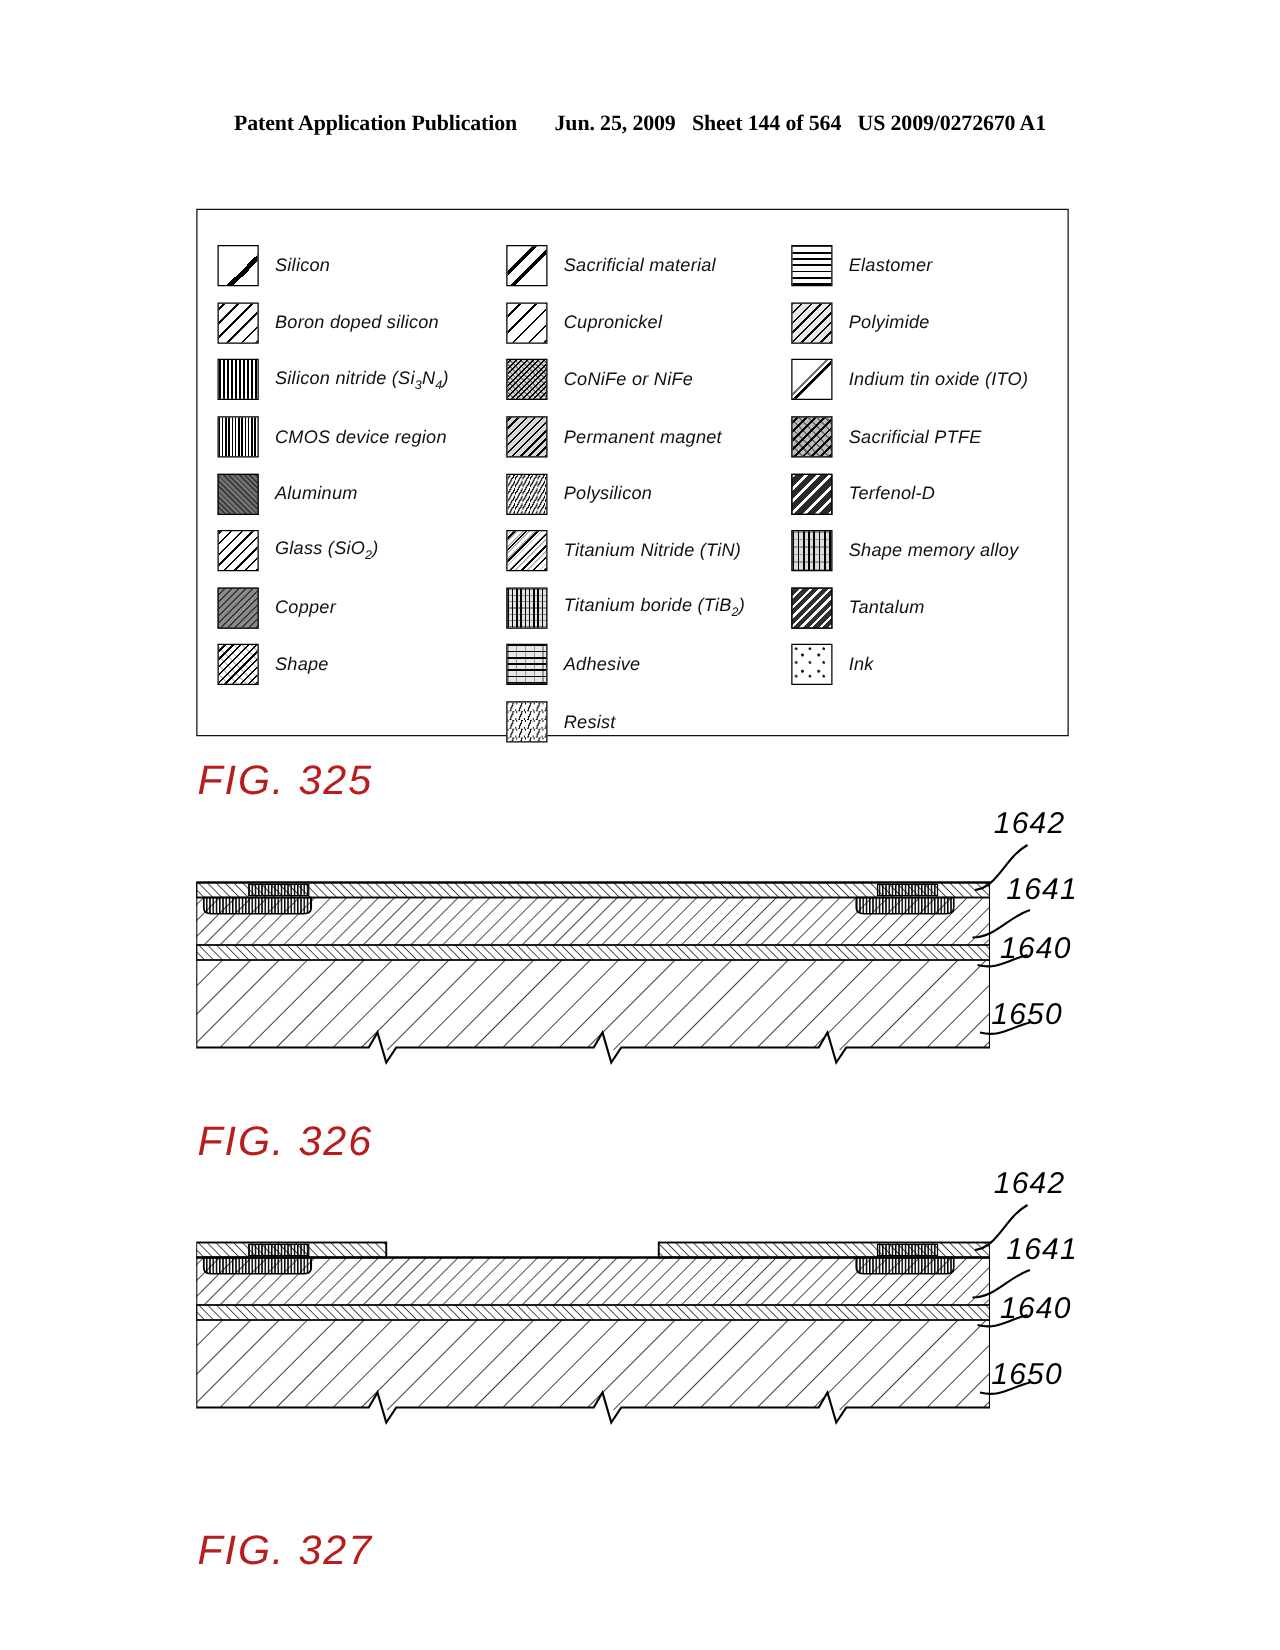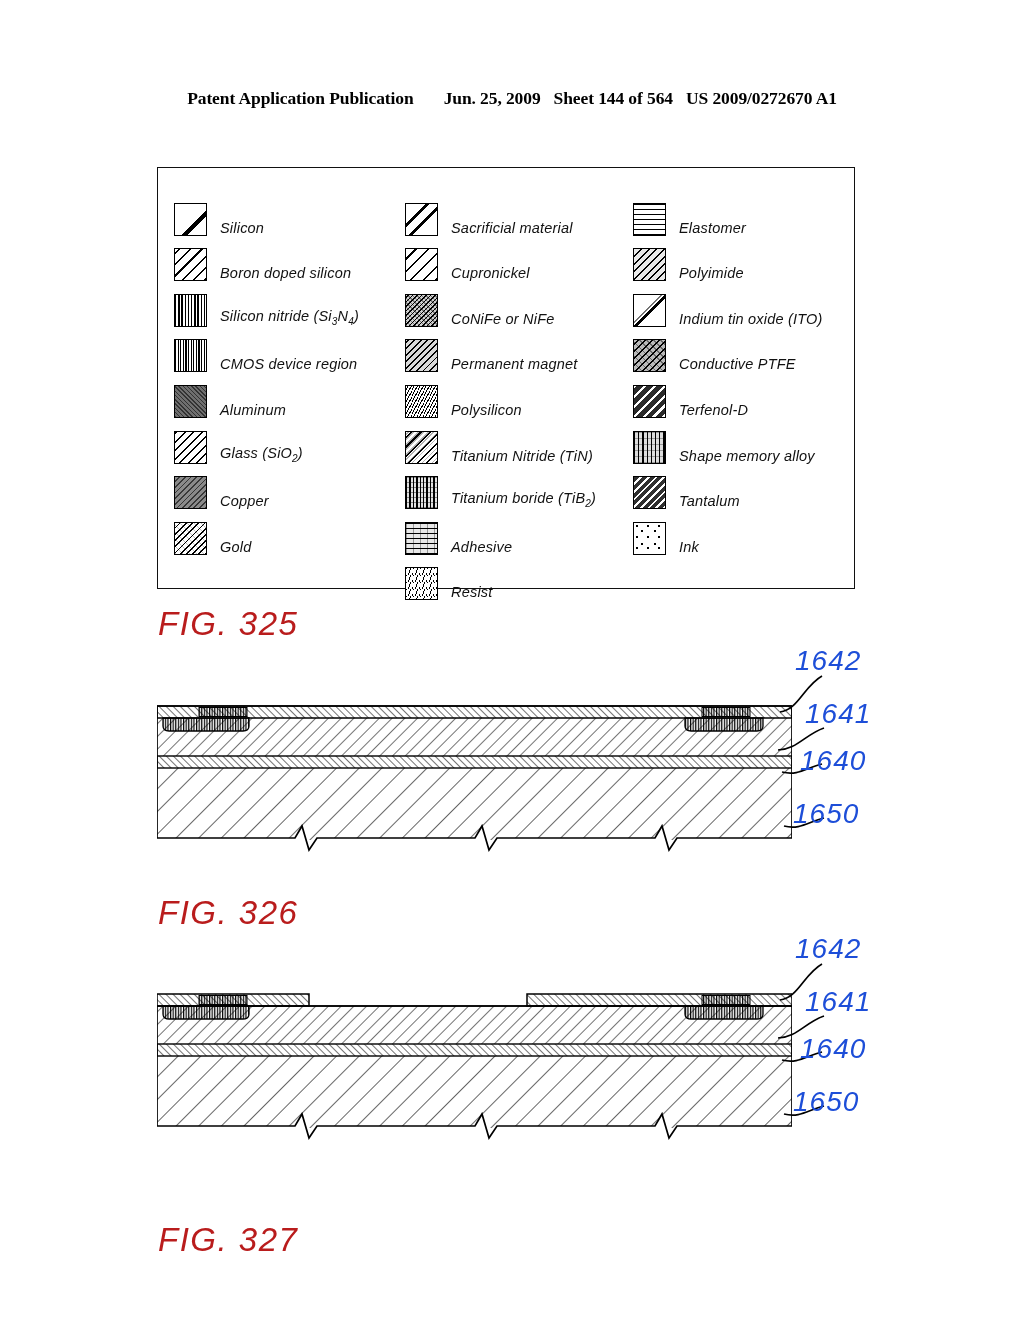--- a/index.html
+++ b/index.html
@@ -41,21 +41,21 @@
   .legend-col{
     position:absolute;
     top:22px;
   }
   .legend-col.c1{left:16px;}
   .legend-col.c2{left:247px;}
   .legend-col.c3{left:475px;}
 
   .legend-item{
     display:flex;
-    align-items:flex-end;
+    align-items:center;
     height:45.6px;
   }
   .swatch{
     width:33px;height:33px;
     border:1.4px solid #000;
     box-sizing:border-box;
     flex:0 0 auto;
     background-color:#fff;
   }
   .legend-label{
@@ -208,23 +208,23 @@
   #fig-326-graphic{left:157px;top:698px;width:635px;height:168px;}
   #fig-327-graphic{left:157px;top:986px;width:635px;height:168px;}
 
   .xsec svg{display:block;}
 
   
   .ref-num{
     position:absolute;
     font-family:"Liberation Sans", sans-serif;
     font-style:italic;
-    font-size:28px;
+    font-size:24px;
     letter-spacing:1px;
-    color:#1d4ed8;
+    color:#000000;
     white-space:nowrap;
   }
   .leader-svg{position:absolute;overflow:visible;}
 </style>
 </head>
 <body>
 
 <div class="pub-header">
   <span class="seg">Patent Application Publication</span>
   <span class="gap-lg"></span>
@@ -260,21 +260,21 @@
       <div class="legend-item">
         <div class="swatch p-glass"></div>
         <div class="legend-label">Glass (SiO<sub>2</sub>)</div>
       </div>
       <div class="legend-item">
         <div class="swatch p-copper"></div>
         <div class="legend-label">Copper</div>
       </div>
       <div class="legend-item">
         <div class="swatch p-gold"></div>
-        <div class="legend-label">Gold</div>
+        <div class="legend-label">Shape</div>
       </div>
     </div>
   <div class="legend-col c2">
       <div class="legend-item">
         <div class="swatch p-sacrificial"></div>
         <div class="legend-label">Sacrificial material</div>
       </div>
       <div class="legend-item">
         <div class="swatch p-cupronickel"></div>
         <div class="legend-label">Cupronickel</div>
@@ -316,21 +316,21 @@
       <div class="legend-item">
         <div class="swatch p-polyimide"></div>
         <div class="legend-label">Polyimide</div>
       </div>
       <div class="legend-item">
         <div class="swatch p-ito"></div>
         <div class="legend-label">Indium tin oxide (ITO)</div>
       </div>
       <div class="legend-item">
         <div class="swatch p-condptfe"></div>
-        <div class="legend-label">Conductive PTFE</div>
+        <div class="legend-label">Sacrificial PTFE</div>
       </div>
       <div class="legend-item">
         <div class="swatch p-terfenol"></div>
         <div class="legend-label">Terfenol-D</div>
       </div>
       <div class="legend-item">
         <div class="swatch p-sma"></div>
         <div class="legend-label">Shape memory alloy</div>
       </div>
       <div class="legend-item">

